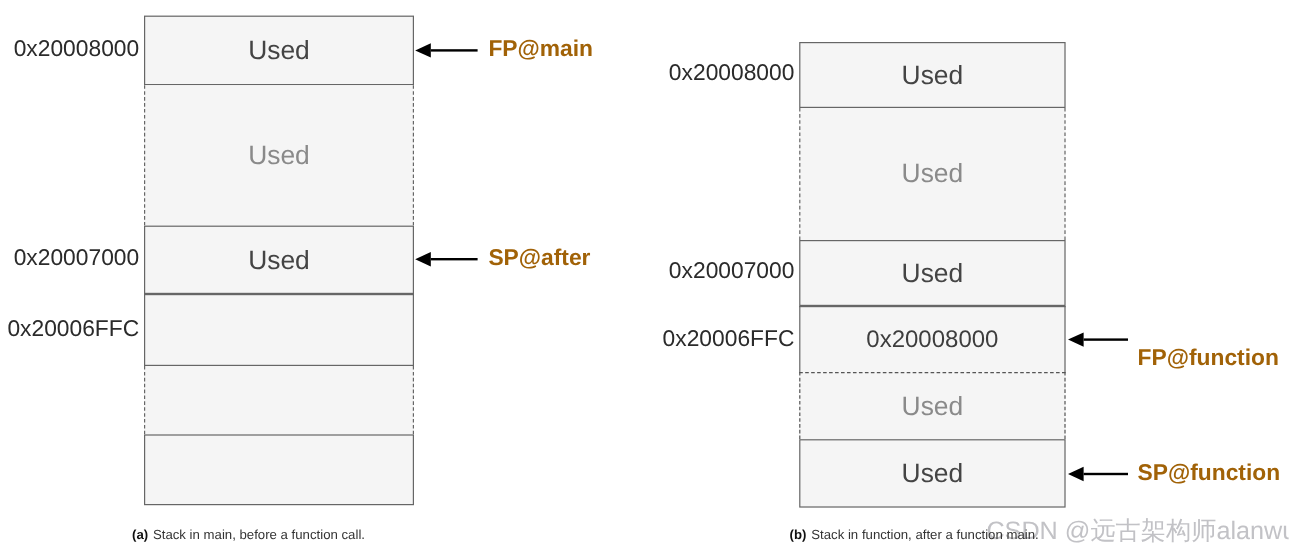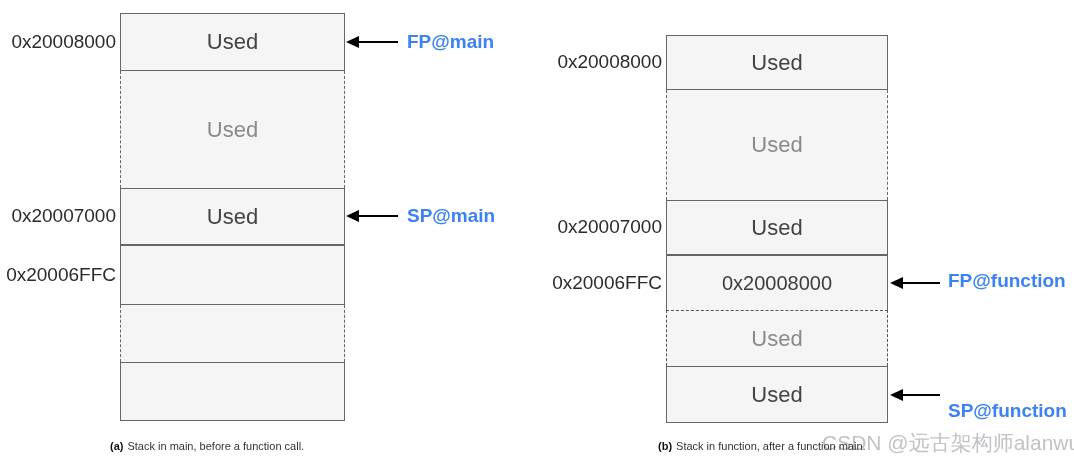--- a/index.html
+++ b/index.html
@@ -35,21 +35,21 @@
   .arrow { position:absolute; height:12px; display:flex; align-items:center; }
   .arrow-head {
     width:0; height:0; flex:0 0 auto;
     border-top:6px solid transparent; border-bottom:6px solid transparent;
     border-right:13px solid #000000;
   }
   .arrow-shaft { flex:1 1 auto; height:2px; background:#000000; }
   
   .ptr-label {
     position:absolute; font-size:19px; line-height:22px; font-weight:bold;
-    color:#3b82f6; white-space:nowrap;
+    color:#a16207; white-space:nowrap;
   }
   
   .caption {
     position:absolute; font-size:11px; line-height:17px; color:#333333;
     white-space:nowrap; z-index:2;
   }
   .cap-tag { font-weight:bold; color:#111111; margin-right:4px; }
   
   .watermark {
     position:absolute; font-size:21px; line-height:23px; color:#c2c2c6;
@@ -89,21 +89,21 @@
     <div class="arrow" style="left:346px; top:36px; width:52px;">
       <div class="arrow-head"></div>
       <div class="arrow-shaft"></div>
     </div>
     <div class="ptr-label" style="left:407px; top:31px;">FP@main</div>
 
     <div class="arrow" style="left:346px; top:210px; width:52px;">
       <div class="arrow-head"></div>
       <div class="arrow-shaft"></div>
     </div>
-    <div class="ptr-label" style="left:407px; top:205px;">SP@main</div>
+    <div class="ptr-label" style="left:407px; top:205px;">SP@after</div>
 
     <div class="caption" style="left:110px; top:438px;">
       <span class="cap-tag">(a)</span><span>Stack in main, before a function call.</span>
     </div>
   </div>
 
   <div>
 
     <div class="addr" style="left:550px; top:51px;">0x20008000</div>
     <div class="addr" style="left:550px; top:216px;">0x20007000</div>
@@ -125,27 +125,27 @@
       <span class="box-label light">Used</span>
     </div>
     <div class="box" style="left:666px; top:366px; width:222px; height:57px;">
       <span class="box-label">Used</span>
     </div>
 
     <div class="arrow" style="left:890px; top:277px; width:50px;">
       <div class="arrow-head"></div>
       <div class="arrow-shaft"></div>
     </div>
-    <div class="ptr-label" style="left:948px; top:270px;">FP@function</div>
+    <div class="ptr-label" style="left:948px; top:288px;">FP@function</div>
 
     <div class="arrow" style="left:890px; top:389px; width:50px;">
       <div class="arrow-head"></div>
       <div class="arrow-shaft"></div>
     </div>
-    <div class="ptr-label" style="left:948px; top:384px;margin-top:16px;">SP@function</div>
+    <div class="ptr-label" style="left:948px; top:384px;">SP@function</div>
 
     <div class="caption" style="left:658px; top:438px;">
       <span class="cap-tag">(b)</span><span>Stack in function, after a function main.</span>
     </div>
   </div>
 
   <div class="watermark" style="left:822px; top:431px;">CSDN @远古架构师alanwu</div>
 
 </div>
 

